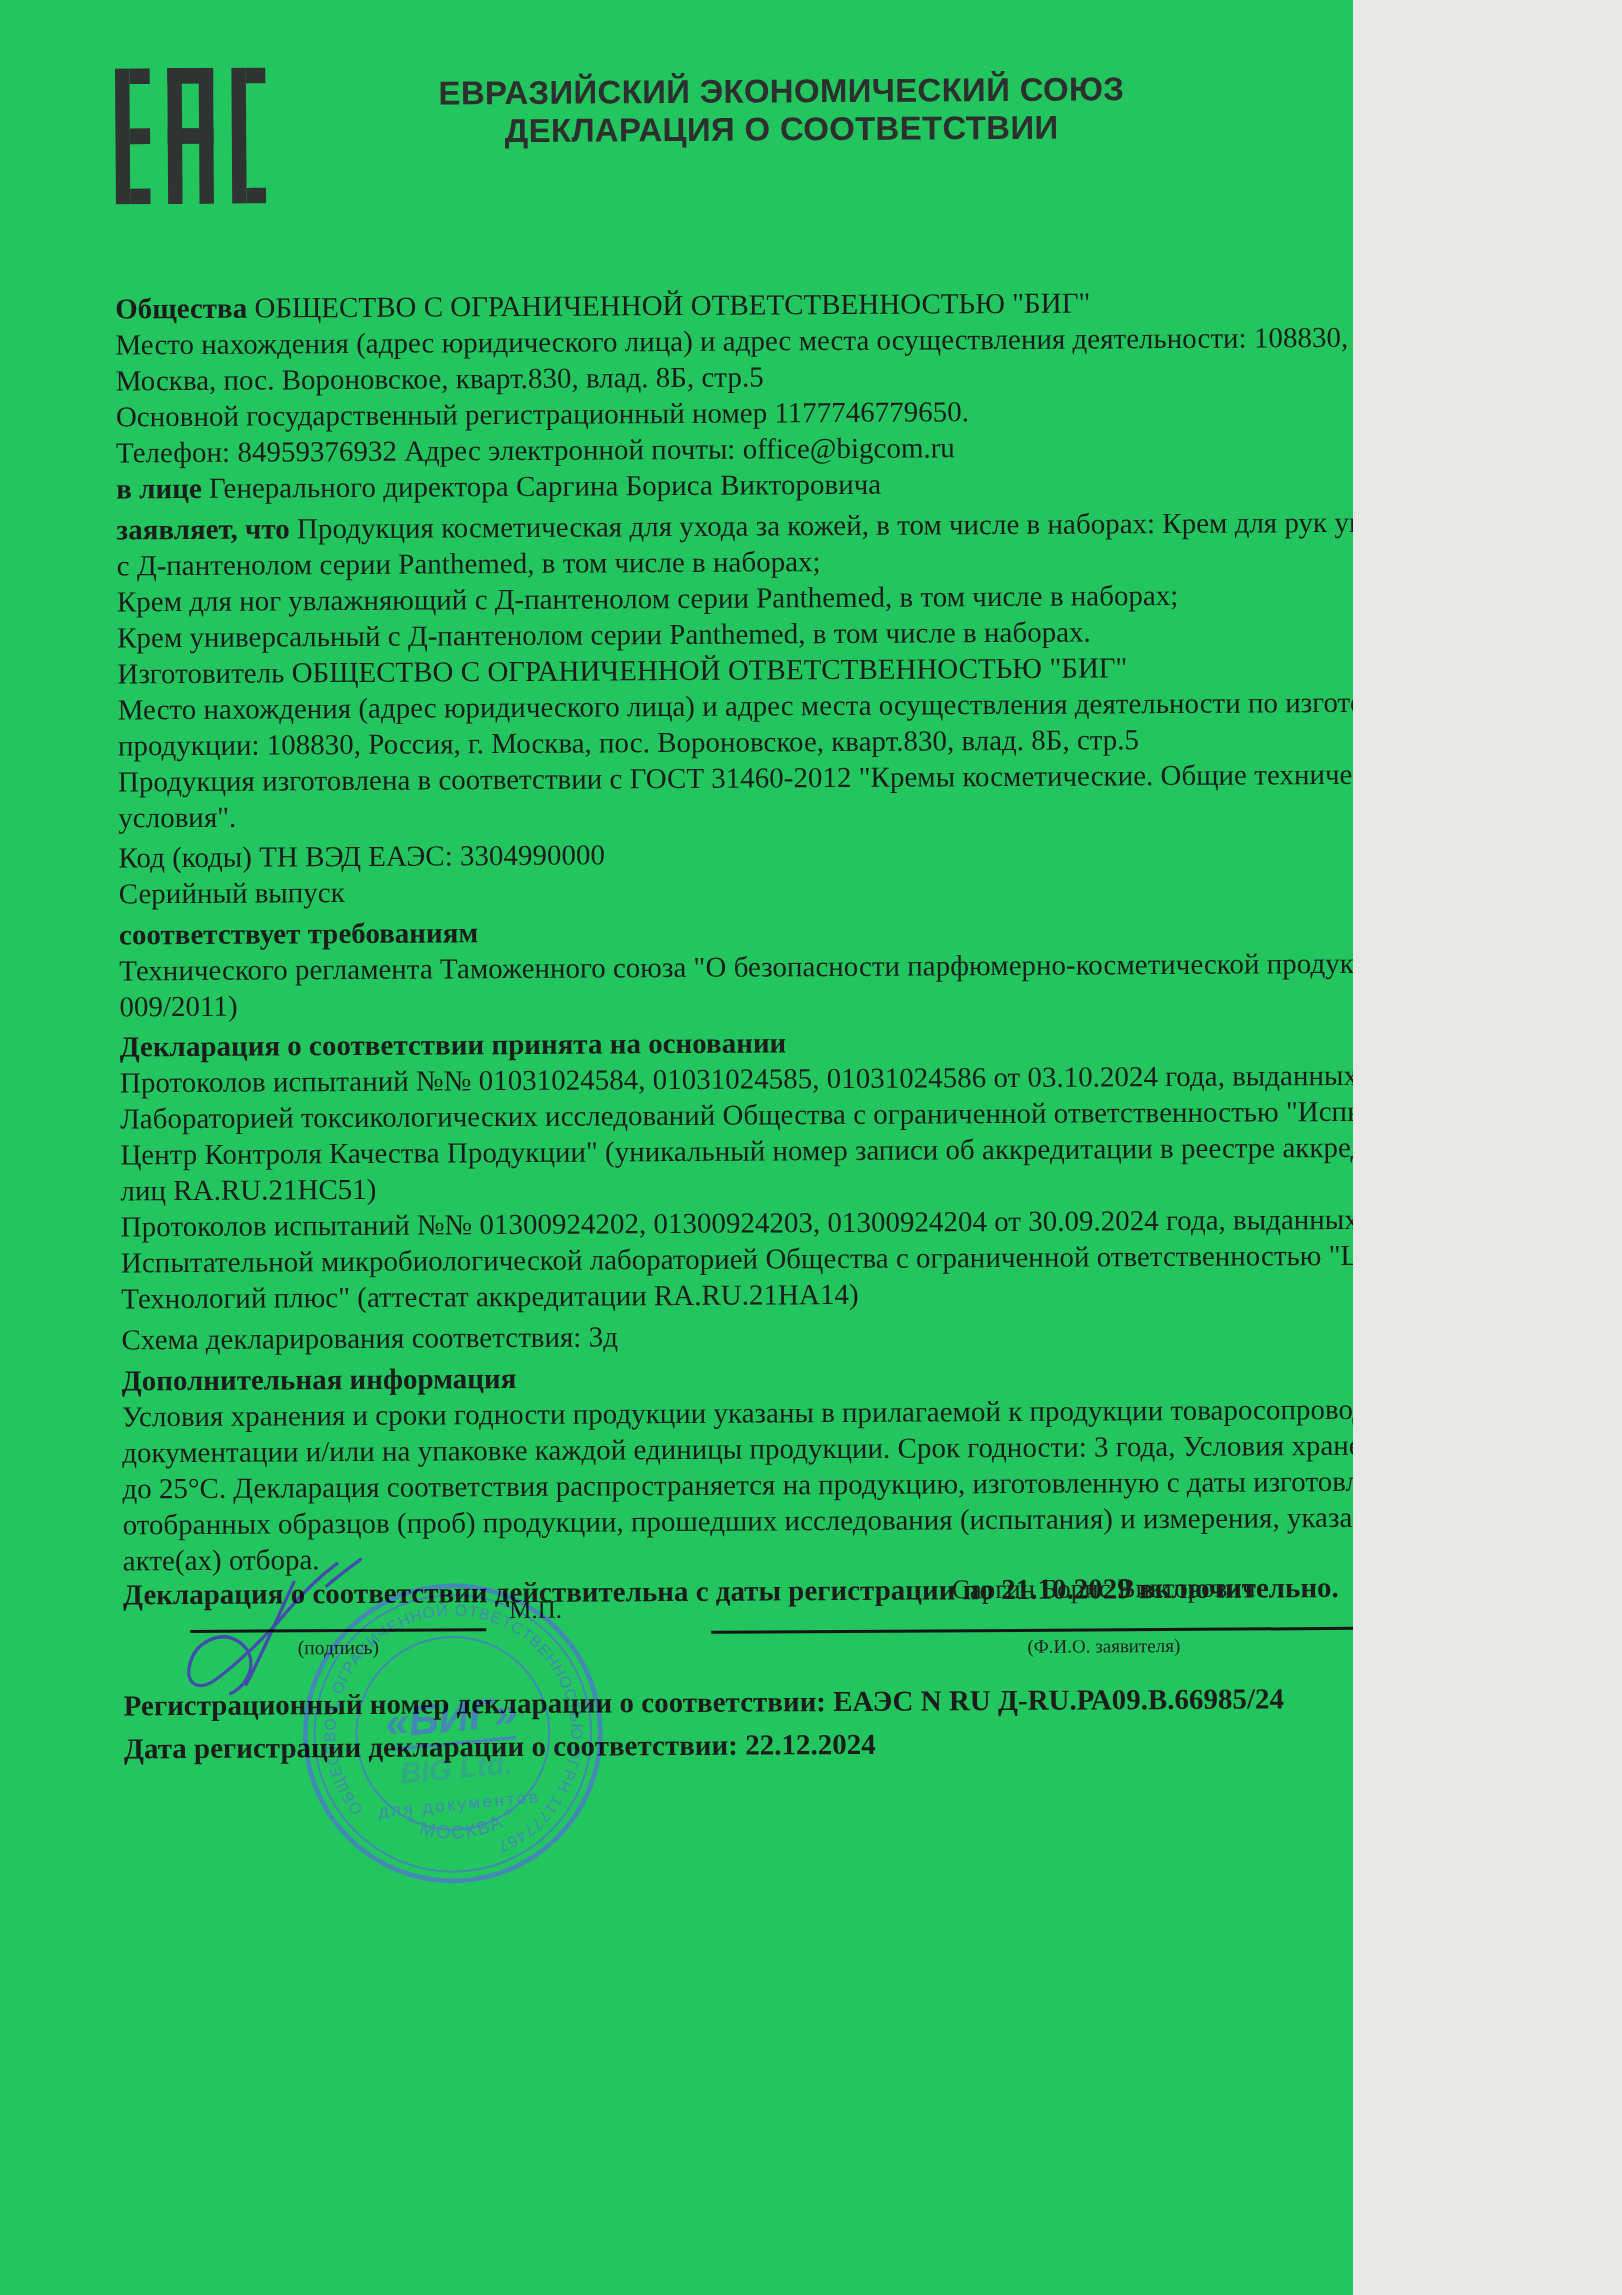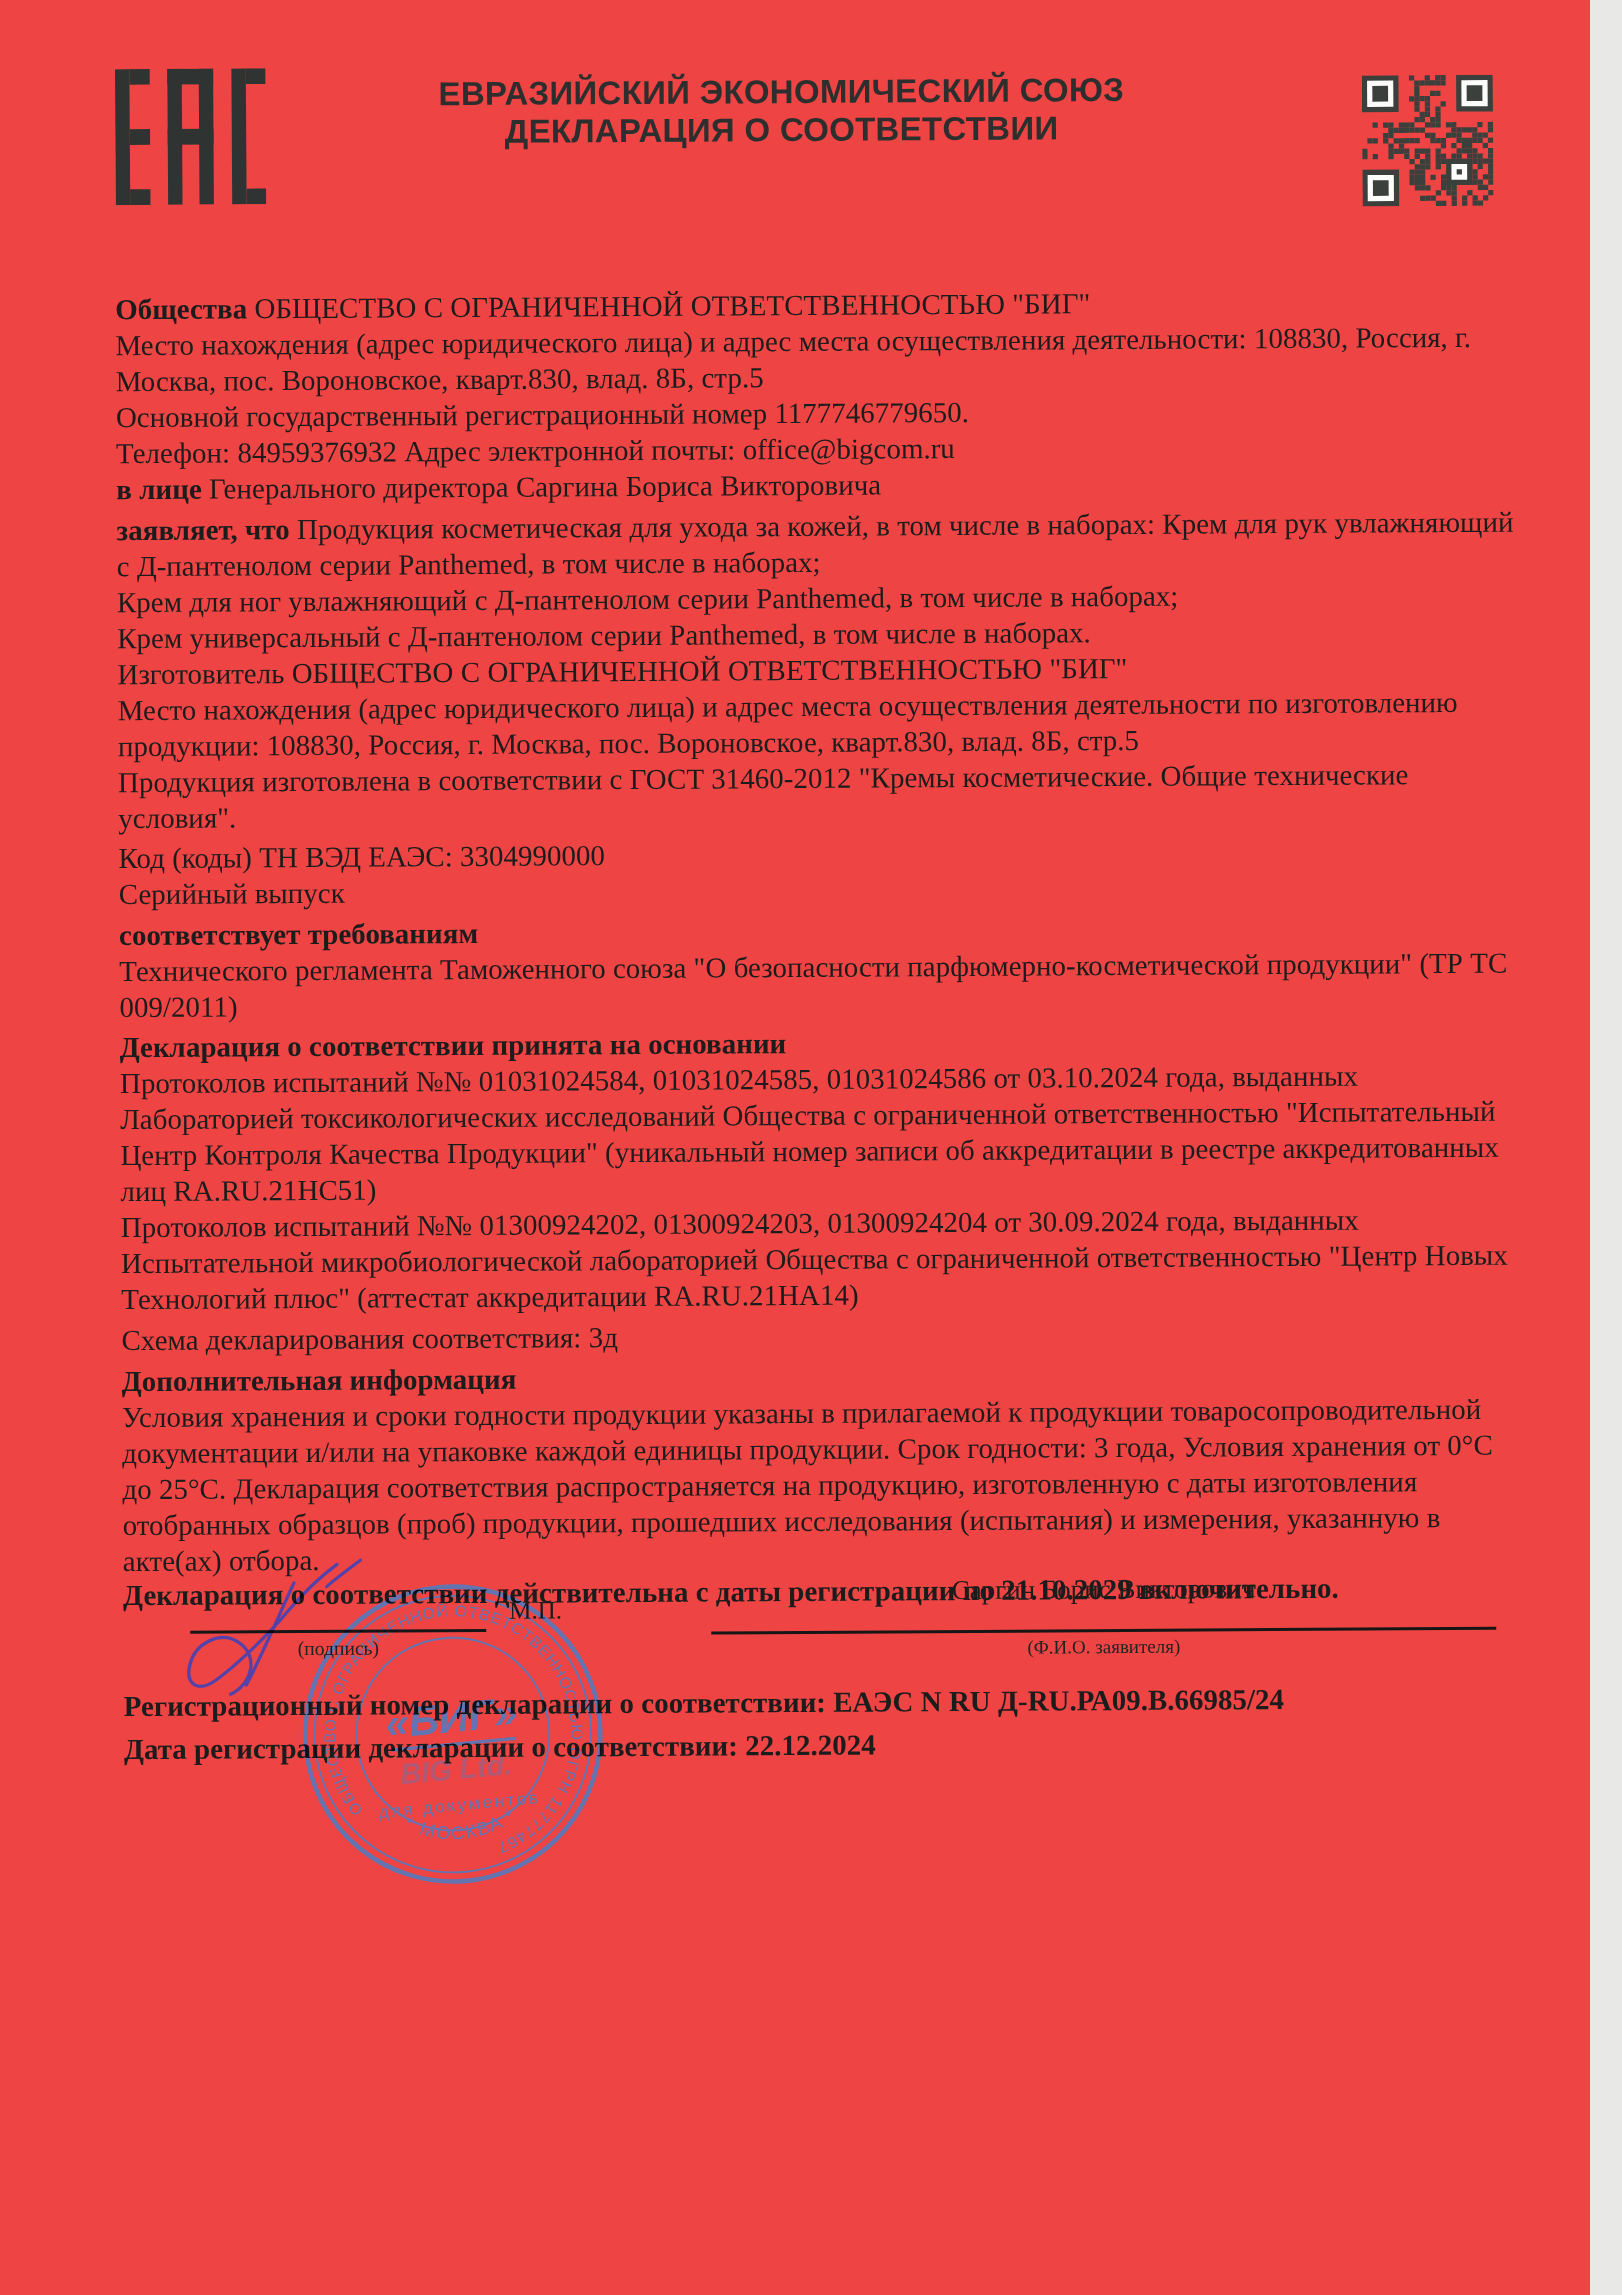--- a/index.html
+++ b/index.html
@@ -1,19 +1,19 @@
 <!DOCTYPE html>
 <html style="font-size:10.5px"><head>
 <meta charset="utf-8">
 <style>
   html,body{margin:0;padding:0;background:#e8e8e6;}
   .sheet{
     position:relative;
-    width:1590px;height:2295px;
-    background:#ef4444;
+    width:1353px;height:2295px;
+    background:#22c55e;
     overflow:hidden;
     font-family:"Liberation Serif", serif;
     color:#1c1c1c;
   }
   .content{position:absolute;inset:0;transform:rotate(-0.35deg);transform-origin:50% 55%;}
 
   
   .eac-logo{position:absolute;left:122px;top:65px;width:151px;height:136px;}
   .title{
     position:absolute;left:419px;top:73px;width:739px;

